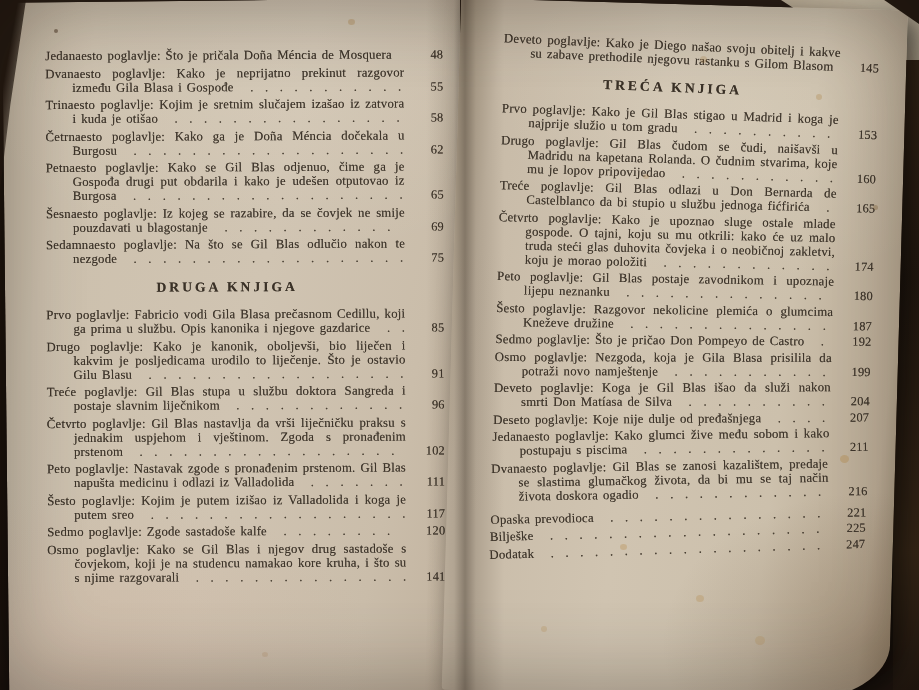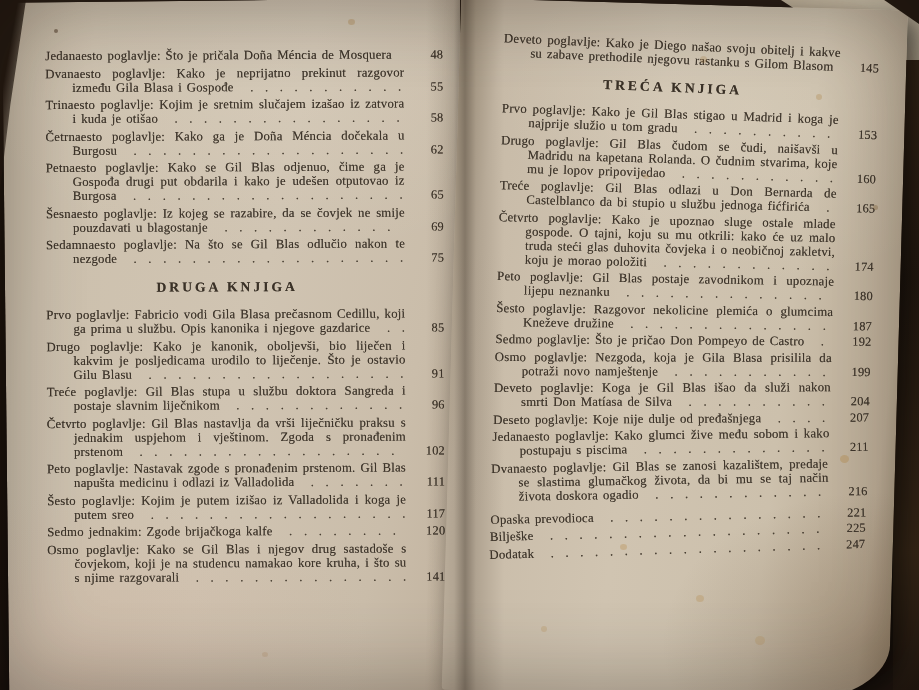--- a/index.html
+++ b/index.html
@@ -130,21 +130,21 @@
   </div>
           <div class="entry">
     <div class="etext"><span class="t">Peto poglavlje: Nastavak zgode s pronađenim prstenom. Gil Blas napušta medicinu i odlazi iz Valladolida</span><span class="dots"> . . . . . . .</span></div>
     <div class="enum">111</div>
   </div>
           <div class="entry">
     <div class="etext"><span class="t">Šesto poglavlje: Kojim je putem izišao iz Valladolida i koga je putem sreo</span><span class="dots"> . . . . . . . . . . . . . . . . . .</span></div>
     <div class="enum">117</div>
   </div>
           <div class="entry">
-    <div class="etext"><span class="t">Sedmo jednakim: Zgode brijačkoga kalfe</span><span class="dots"> . . . . . . . .</span></div>
+    <div class="etext"><span class="t">Sedmo poglavlje: Zgode sastadoše kalfe</span><span class="dots"> . . . . . . . .</span></div>
     <div class="enum">120</div>
   </div>
           <div class="entry">
     <div class="etext"><span class="t">Osmo poglavlje: Kako se Gil Blas i njegov drug sastadoše s čovjekom, koji je na studencu namakao kore kruha, i što su s njime razgovarali</span><span class="dots"> . . . . . . . . . . . . . . .</span></div>
     <div class="enum">141</div>
   </div>
         </div>
       </div>
   </div>
 

